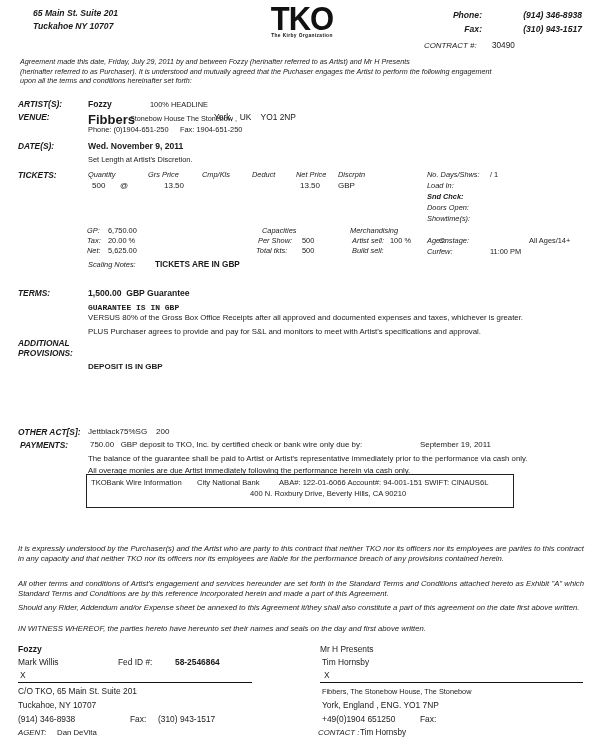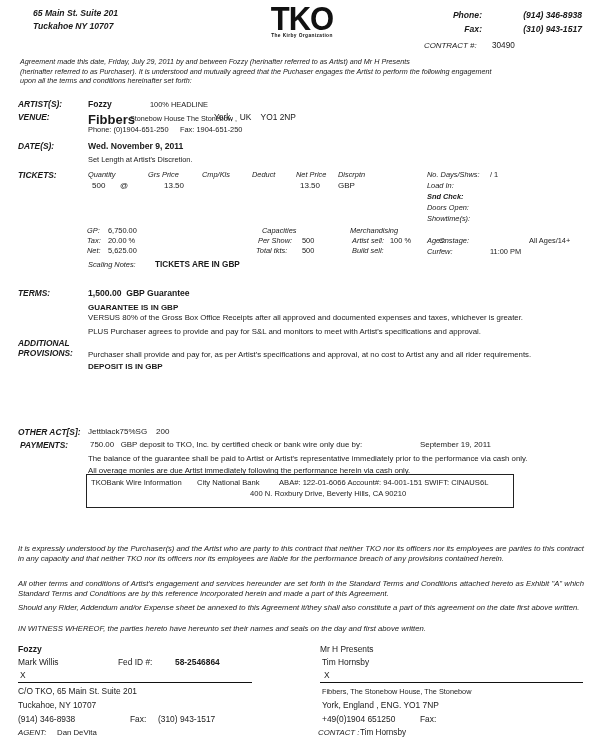--- a/index.html
+++ b/index.html
@@ -109,27 +109,26 @@
   <div class="abs it sm" style="left:350px; top:226px;">Merchandising</div>
   <div class="abs it sm" style="left:352px; top:236px;">Artist sell:</div>
   <div class="abs sm" style="left:390px; top:236px;">100 %</div>
   <div class="abs it sm" style="left:352px; top:246px;">Build sell:</div>
 
   <div class="abs it sm" style="left:88px; top:260px;">Scaling Notes:</div>
   <div class="abs b" style="left:155px; top:260px; font-size:8.2px;">TICKETS ARE IN GBP</div>
 
   <div class="abs seclbl" style="left:18px; top:288px;">TERMS:</div>
   <div class="abs b pre" style="left:88px; top:288px; font-size:8.6px;">1,500.00  GBP Guarantee</div>
-  <div class="abs b" style="left:88px; top:303px; font-size:8px;">GUARANTEE IS IN GBP</div>
+  <div class="abs b" style="left:88px; top:303px; font-size:8px;font-family:Liberation Mono, monospace;">GUARANTEE IS IN GBP</div>
   <div class="abs" style="left:88px; top:313px; font-size:7.8px;">VERSUS 80% of the Gross Box Office Receipts after all approved and documented expenses and taxes, whichever is greater.</div>
   <div class="abs" style="left:88px; top:327px; font-size:7.8px;">PLUS Purchaser agrees to provide and pay for S&amp;L and monitors to meet with Artist's specifications and approval.</div>
 
   <div class="abs seclbl" style="left:18px; top:338px;">ADDITIONAL</div>
   <div class="abs seclbl" style="left:18px; top:348px;">PROVISIONS:</div>
-  <div class="abs" style="left:88px; top:350px; font-size:7.8px;">Purchaser shall provide and pay for, as per Artist's specifications and approval, at no cost to Artist any and all rider requirements.</div>
   <div class="abs b" style="left:88px; top:362px; font-size:8px;">DEPOSIT IS IN GBP</div>
 
   <div class="abs seclbl" style="left:18px; top:427px;">OTHER ACT[S]:</div>
   <div class="abs pre" style="left:88px; top:427px; font-size:8px;">Jettblack75%SG    200</div>
 
   <div class="abs seclbl" style="left:20px; top:440px;">PAYMENTS:</div>
   <div class="abs pre" style="left:90px; top:440px; font-size:7.9px;">750.00   GBP deposit to TKO, Inc. by certified check or bank wire only due by:</div>
   <div class="abs" style="left:420px; top:440px; font-size:7.9px;">September 19, 2011</div>
   <div class="abs" style="left:88px; top:454px; font-size:7.8px;">The balance of the guarantee shall be paid to Artist or Artist's representative immediately prior to the performance via cash only.</div>
   <div class="abs" style="left:88px; top:466px; font-size:7.8px;">All overage monies are due Artist immediately following the performance herein via cash only.</div>

